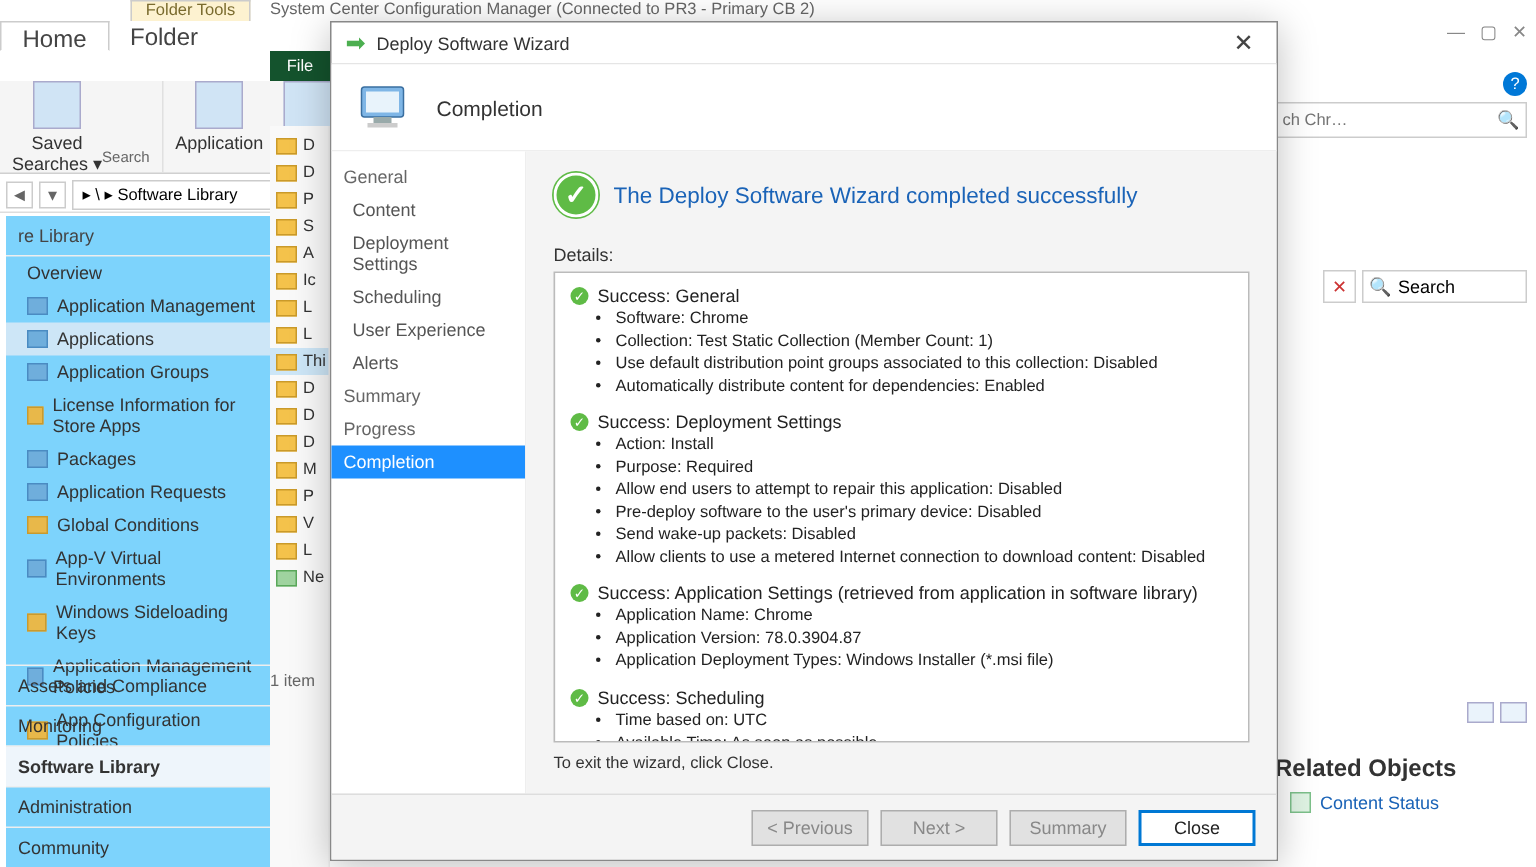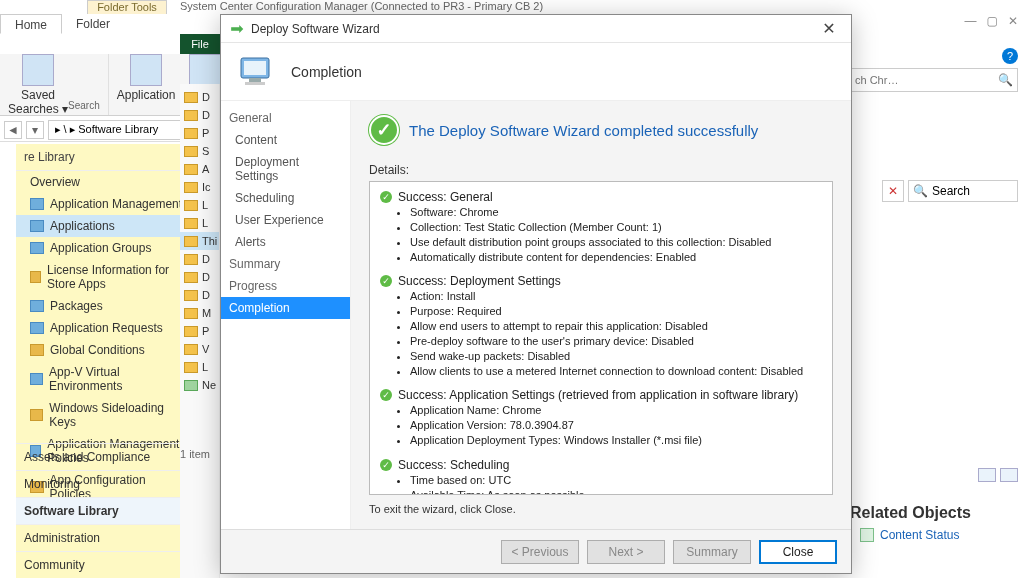--- a/index.html
+++ b/index.html
@@ -1,33 +1,33 @@
 <!DOCTYPE html>
 <html><head>
 <meta charset="utf-8">
 <style>
   * { box-sizing: border-box; margin: 0; padding: 0; font-family: "Segoe UI", Tahoma, sans-serif; font-size: 12px; }
   body { width: 1024px; height: 578px; overflow: hidden; background: #fff; position: relative; }
   .folder-tools-tab { position:absolute; top:0; left:87px; width:80px; height:14px; background:#fdf2d0; border:1px solid #ccc; border-bottom:none; color:#7a6b2e; font-size:11px; text-align:center; }
   .app-title { position:absolute; top:0; left:130px; right:0; height:14px; font-size:11px; color:#666; padding-left:50px;}
   .ribbon-tabs { position:absolute; top:14px; left:0; height:20px; display:flex; gap:0;}
-  .ribbon-tab { padding:3px 14px; font-size:12px; color:#444; }
+  .ribbon-tab { padding:3px 14px; font-size:16px; color:#444; }
   .ribbon-tab.active { background:#fff; border:1px solid #ccc; border-bottom:1px solid #fff;}
   .file-tab { position:absolute; top:34px; left:180px; width:40px; height:20px; background:#14532d; color:#fff; text-align:center; line-height:20px; font-size:11px;}
   .ribbon-body { position:absolute; top:54px; left:0; right:0; height:62px; background:#f5f5f5; border-bottom:1px solid #d0d0d0; display:flex;}
   .ribbon-group { display:flex; align-items:center; padding:4px 8px; border-right:1px solid #e0e0e0; }
   .ribbon-btn { display:flex; flex-direction:column; align-items:center; font-size:11px; color:#333; cursor:pointer;}
   .ribbon-icon { width:32px; height:32px; background:#d0e4f5; border:1px solid #aac; margin-bottom:2px;}
   .ribbon-group-label { font-size:10px; color:#666; margin-top:auto;}
 
   .breadcrumb { position:absolute; top:118px; left:0; right:0; height:24px; display:flex; align-items:center; gap:4px; padding:0 4px; border-bottom:1px solid #ddd;}
   .bc-btn { width:18px; height:18px; border:1px solid #ccc; background:#fff; display:flex; align-items:center; justify-content:center; color:#666;}
   .bc-path { flex:1; height:20px; border:1px solid #ccc; background:#fff; padding:2px 6px; font-size:11px; display:flex; align-items:center;}
 
-  .left-nav { position:absolute; top:144px; left:16px; width:178px; bottom:0; background:#fef9c3; border-right:1px solid #ddd; overflow:hidden;}
+  .left-nav { position:absolute; top:144px; left:4px; width:178px; bottom:0; background:#7dd3fc; border-right:1px solid #ddd; overflow:hidden;}
   .left-nav .hdr { padding:6px 8px; font-size:12px; color:#444; border-bottom:1px solid #eee;}
   .left-nav .item { padding:4px 8px 4px 14px; font-size:12px; color:#333; display:flex; align-items:center; gap:6px; cursor:pointer;}
   .left-nav .item.sel { background:#cde6f7;}
   .nav-ico { width:14px; height:12px; background:#e8b84a; border:1px solid #c99a2e; display:inline-block;}
   .nav-ico.blue { background:#6faedc; border-color:#4a8bc2;}
   .workspace-links { position:absolute; bottom:0; left:0; width:178px;}
   .workspace-links .wl { padding:6px 8px; border-top:1px solid #eee; font-size:12px; color:#333; cursor:pointer;}
   .workspace-links .wl.active { background:#eef5fb; font-weight:600;}
 
   .mid-col { position:absolute; top:84px; left:180px; width:40px; bottom:0; background:#f9f9f9; border-right:1px solid #eee; }

